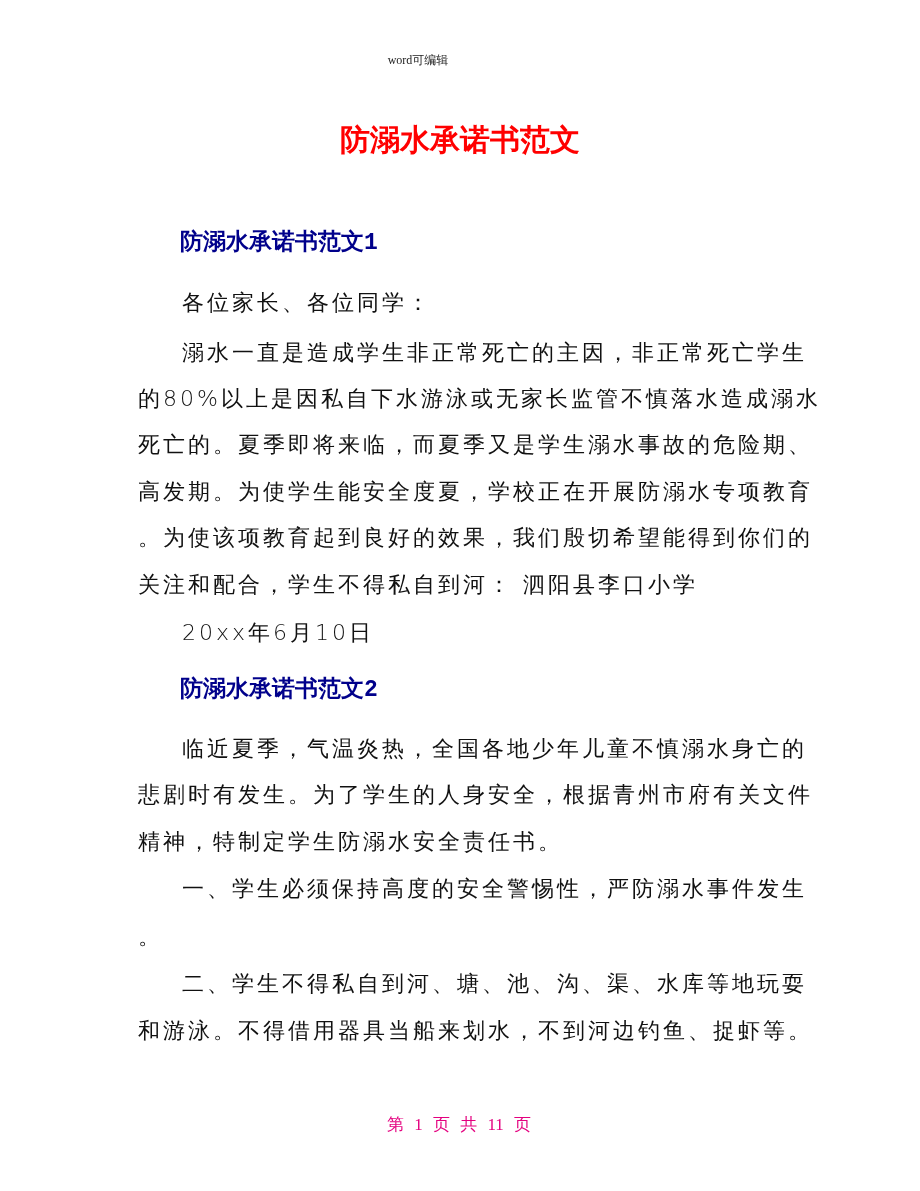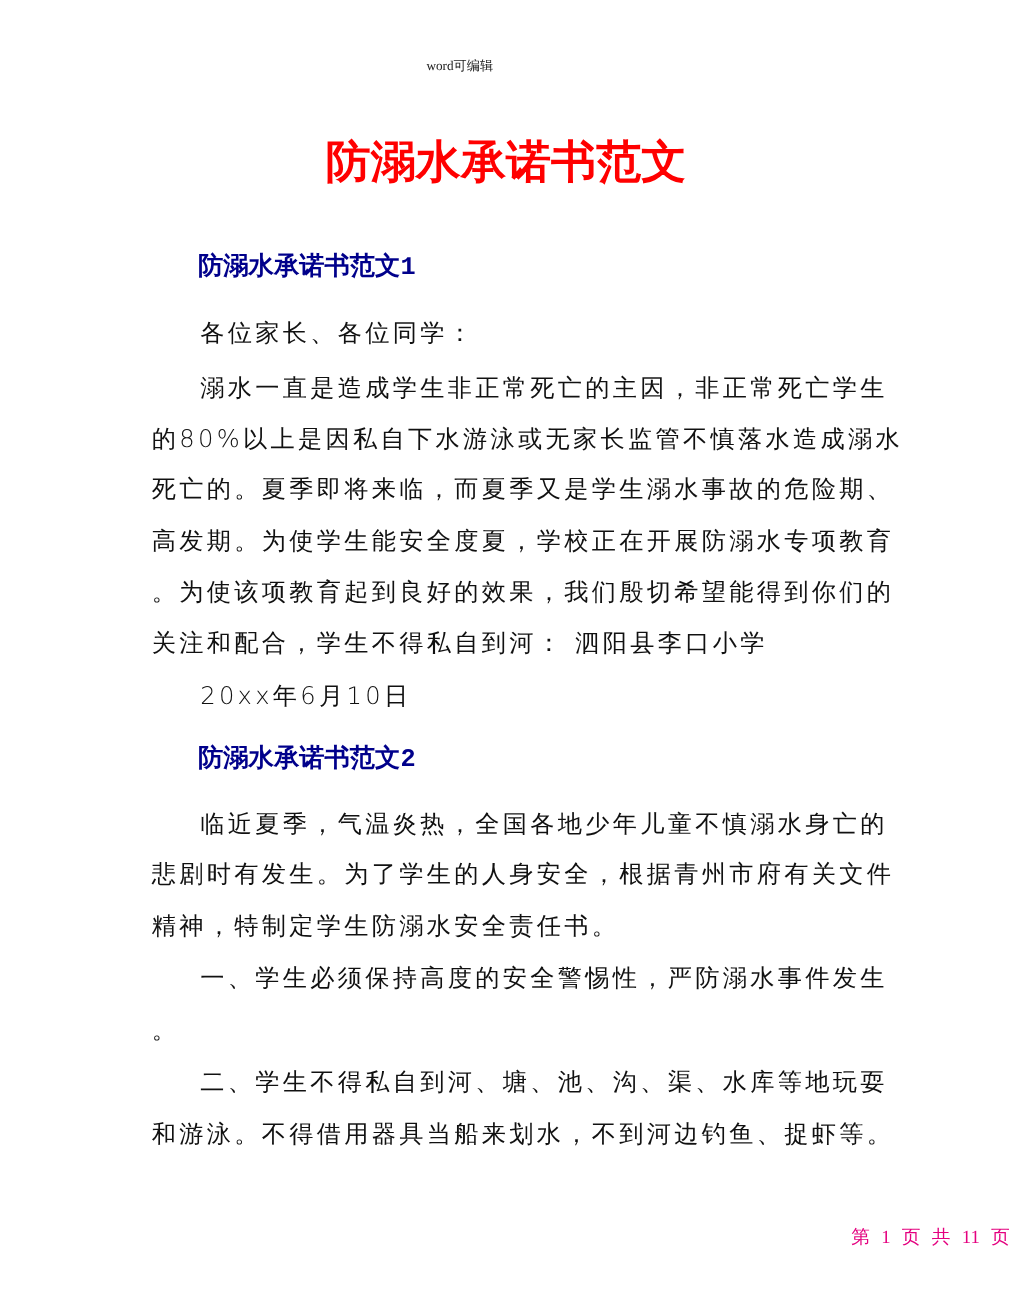--- a/index.html
+++ b/index.html
@@ -1,28 +1,28 @@
 <!DOCTYPE html>
 <html><head>
 <meta charset="utf-8">
 <style>
   html, body { margin: 0; padding: 0; background: #ffffff; }
   body { width: 920px; height: 1191px; position: relative; overflow: hidden;
          font-family: "DejaVu Serif", "Liberation Serif", serif; color: #000; }
   .header { position: absolute; top: 52px; left: 0; width: 836px; text-align: center;
             font-size: 12px; color: #222; font-family: "Liberation Serif", serif; }
   .title { position: absolute; top: 120px; left: 0; width: 920px; text-align: center;
-           font-size: 41px; font-weight: bold; color: #ff0000;
+           font-size: 30px; font-weight: bold; color: #ff0000;
            font-family: "DejaVu Sans", sans-serif; letter-spacing: 0px; }
   .h2 { position: absolute; left: 180px; font-size: 23px; font-weight: bold; color: #00008b;
         font-family: Liberation Mono, monospace; }
   .line { position: absolute; left: 138px; width: 650px; font-size: 22px; white-space: nowrap;
           letter-spacing: 3px; color: #111; font-family: "DejaVu Sans", sans-serif; font-weight: 300; }
   .indent { left: 182px; }
-  .footer { position: absolute; top: 1113px; left: 0; width: 918px; text-align: right;
+  .footer { position: absolute; top: 1113px; left: 0; width: 918px; text-align: center;
             font-size: 17px; color: #e4007f; font-family: "Liberation Serif", serif; word-spacing: 6px; }
 </style>
 </head>
 <body>
 
 <div class="header">word可编辑</div>
 
 <div class="title">防溺水承诺书范文</div>
 
 <div class="h2" style="top:226px">防溺水承诺书范文1</div>

